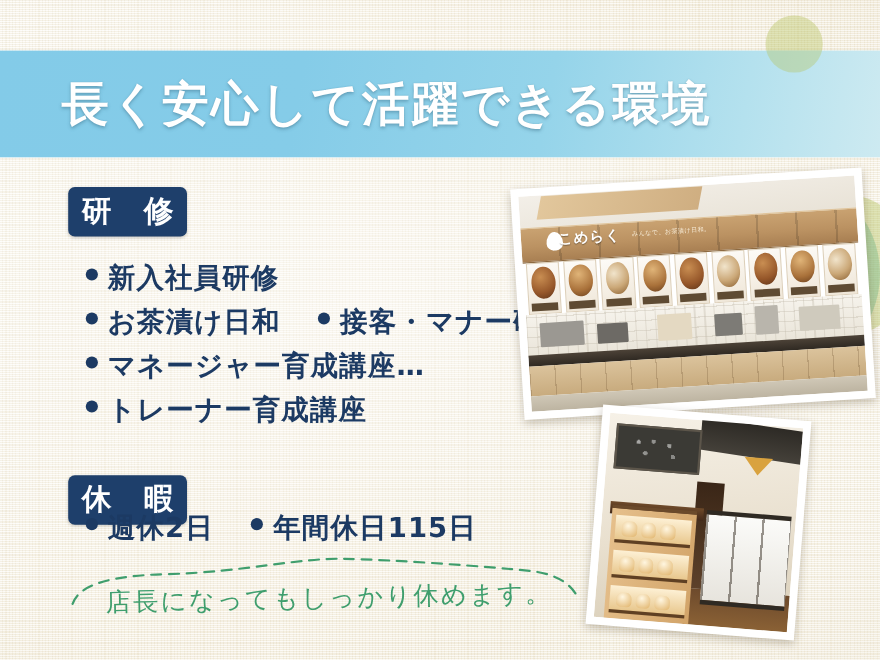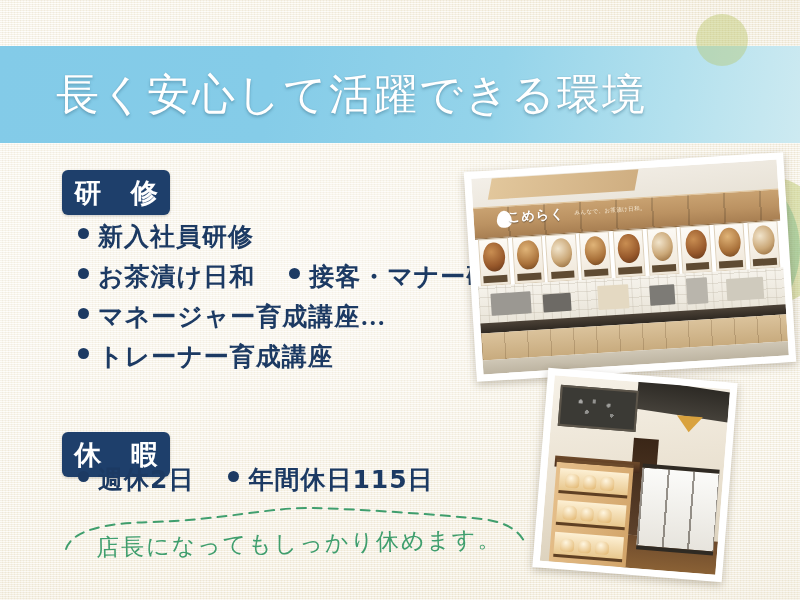--- a/index.html
+++ b/index.html
@@ -84,21 +84,21 @@
     background: linear-gradient(100deg,
       #83cbe8 0%, #85cce8 34%, #95d4ea 62%, #b4e1ee 84%, #cdeaf1 100%);
     overflow: hidden;
   }
   #banner-title {
     position: absolute;
     left: 56px; top: 50%;
     transform: translateY(-50%);
     color: #ffffff;
     font-size: 43px;
-    font-weight: normal;
+    font-weight: bold;
     letter-spacing: 2px;
     white-space: nowrap;
     text-shadow: 0 2px 3px rgba(60,110,135,0.45),
                  0 0 1px rgba(60,110,135,0.35);
     z-index: 3;
   }
 
   
   .badge {
     position: absolute;
@@ -121,21 +121,21 @@
     left: 62px; top: 432px;
     width: 108px; height: 45px;
     line-height: 45px;
   }
 
   
   .bullet-list {
     position: absolute;
     color: #1c3a63;
   }
-  #training-list { left: 78px; top: 220px; font-family: Liberation Serif, serif; }
+  #training-list { left: 78px; top: 236px; }
   #holiday-list  { left: 78px; top: 463px; }
 
   .bullet-row {
     display: flex;
     align-items: center;
     white-space: nowrap;
     margin-bottom: 7px;
   }
   #holiday-list .bullet-row { margin-bottom: 0; }
 

